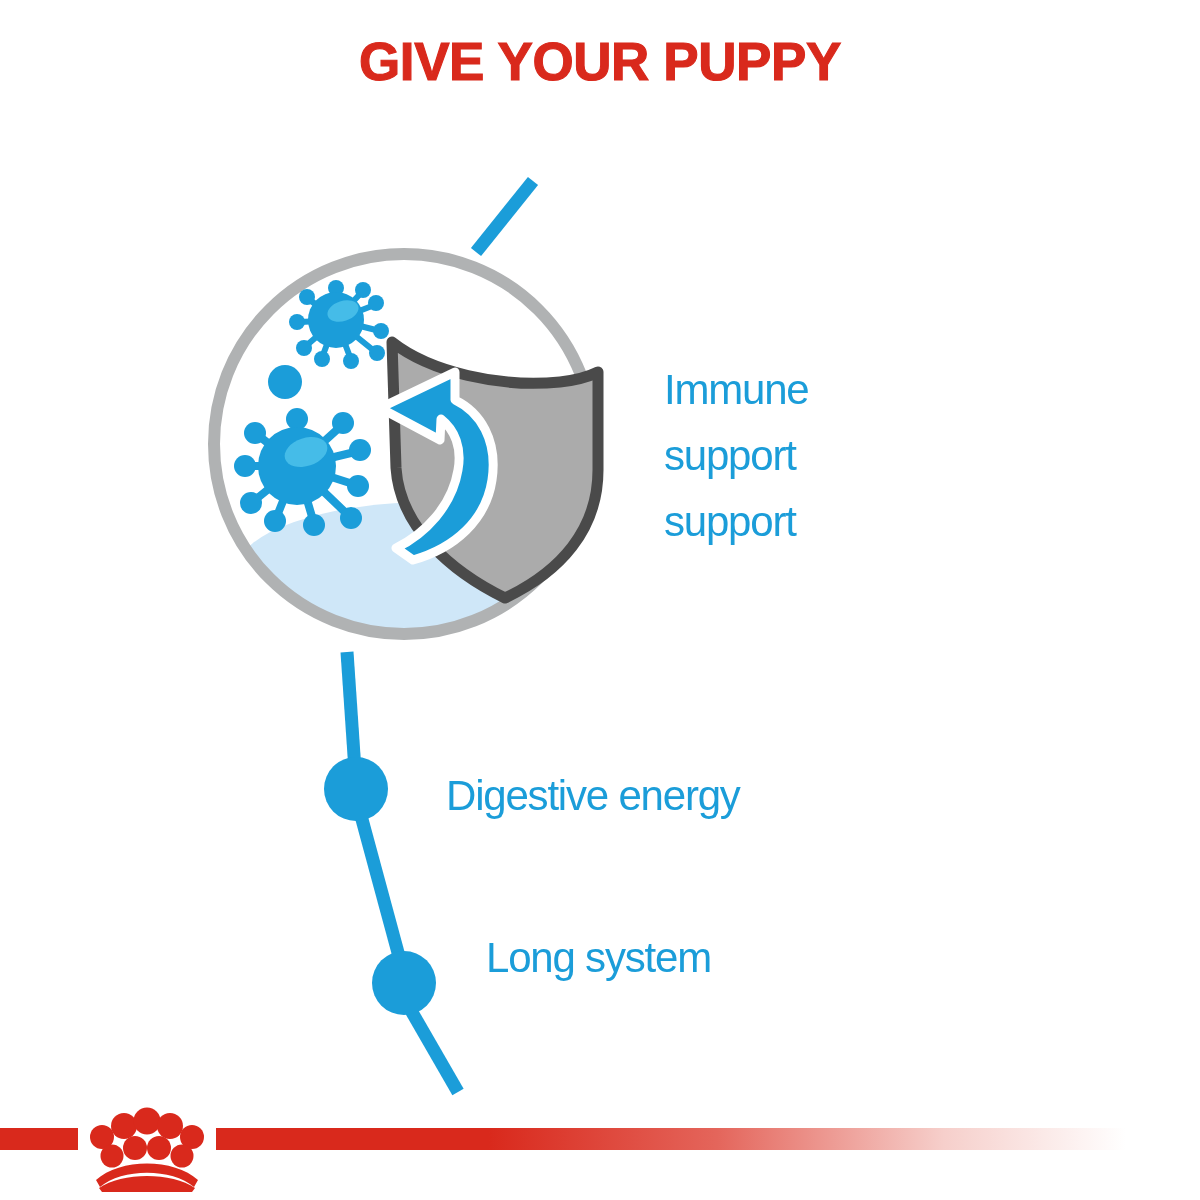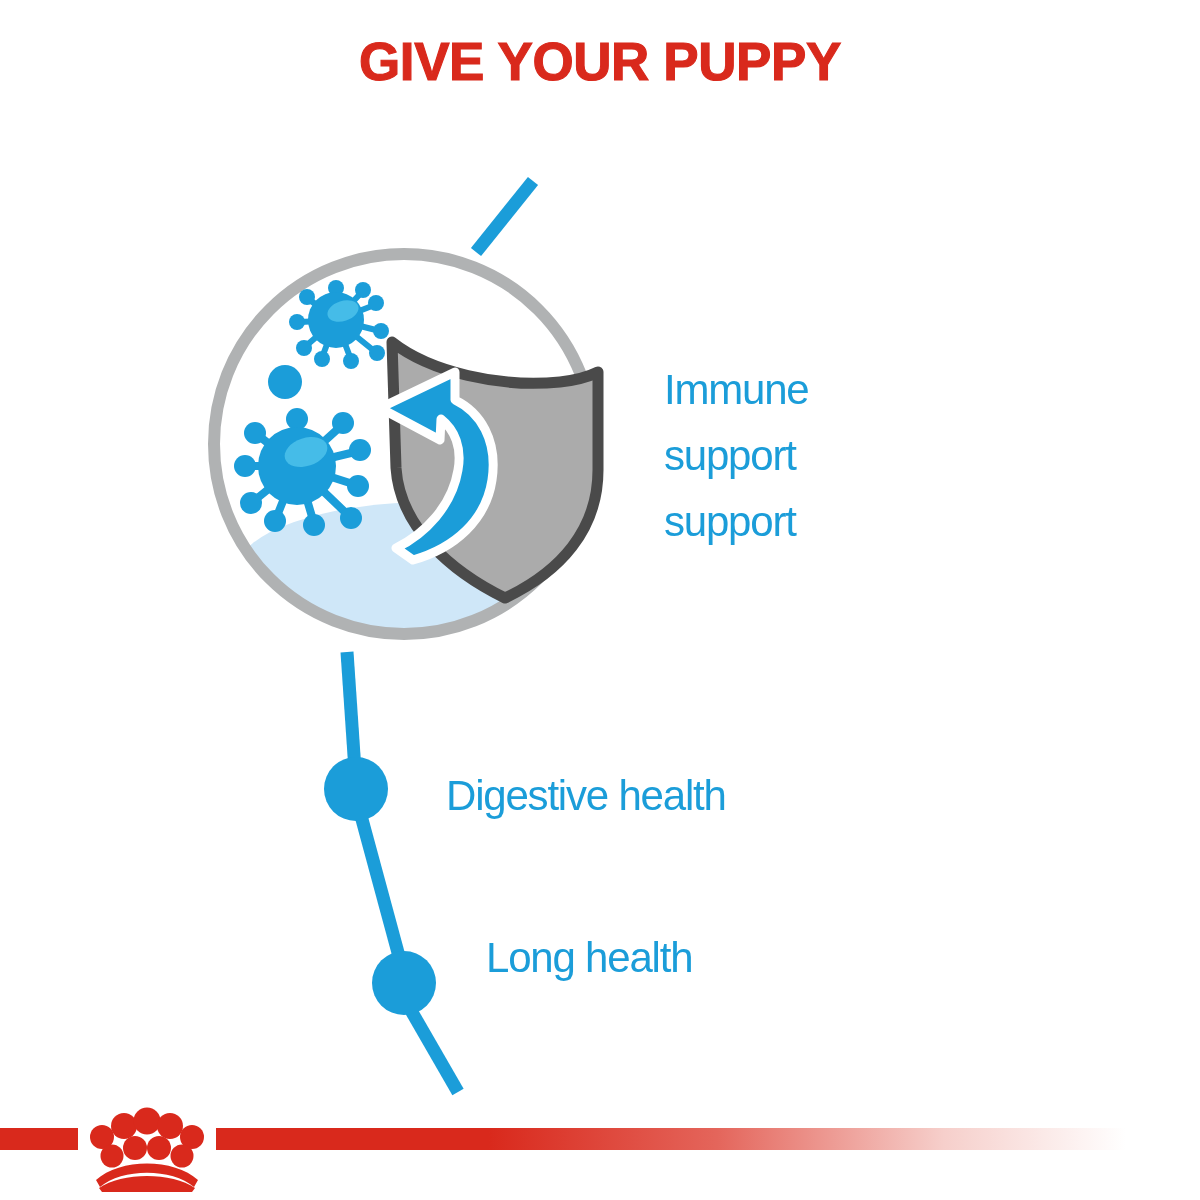--- a/index.html
+++ b/index.html
@@ -214,25 +214,25 @@
     <circle cx="404" cy="983" r="32" fill="#1B9DD9"></circle>
   </svg>
 
   <div class="benefit-label" id="label-immune">
     <span class="bl-line">Immune</span>
     <span class="bl-line">support</span>
     <span class="bl-line">support</span>
   </div>
 
   <div class="benefit-label" id="label-digest">
-    <span class="bl-line">Digestive health</span>
+    <span class="bl-line">Digestive energy</span>
   </div>
 
   <div class="benefit-label" id="label-growth">
-    <span class="bl-line">Long health</span>
+    <span class="bl-line">Long system</span>
   </div>
 
   <div id="footer">
     <div class="bar-left"></div>
     <div class="bar-right"></div>
 
     <svg id="crown" viewBox="0 0 150 92">
       <g fill="#D9291C">
 
         <circle cx="30" cy="37" r="12"></circle>

